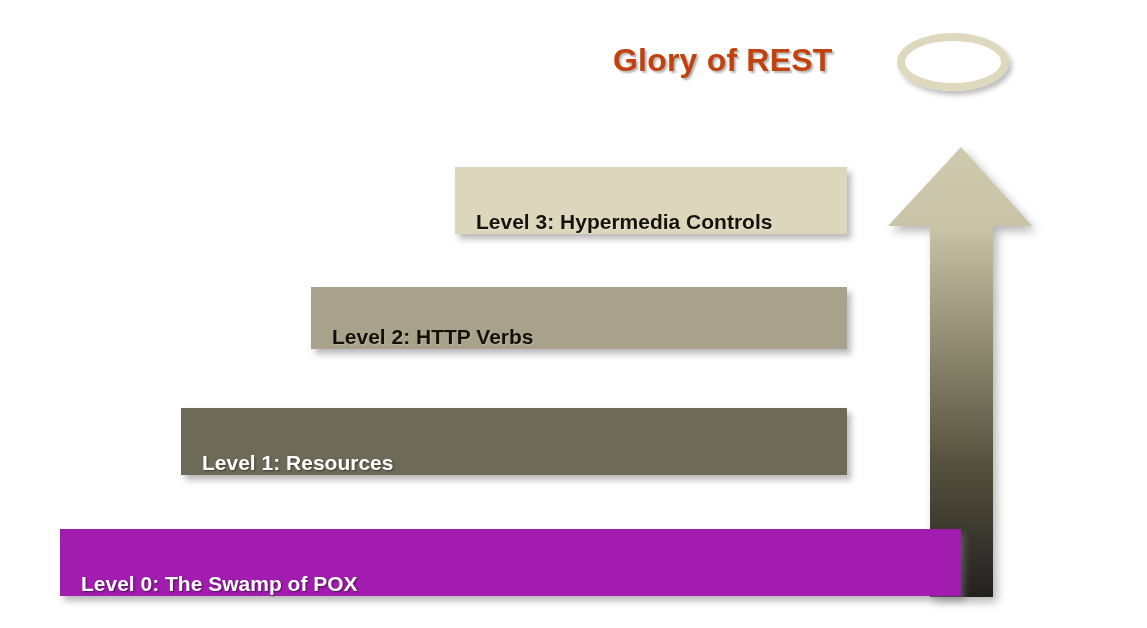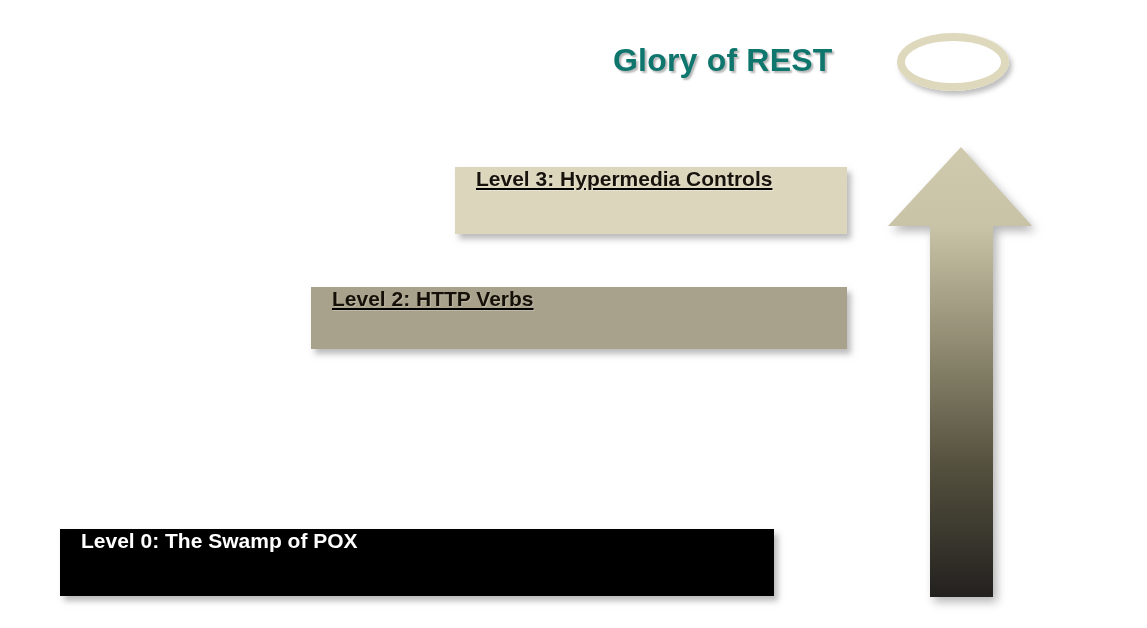--- a/index.html
+++ b/index.html
@@ -19,21 +19,21 @@
     overflow: hidden;
   }
 
   
   #title {
     position: absolute;
     left: 613px;
     top: 42px;
     font-size: 32px;
     font-weight: bold;
-    color: #0f766e;
+    color: #c2410c;
     letter-spacing: 0.2px;
     white-space: nowrap;
     text-shadow: 2px 2px 2px rgba(120,120,120,0.55);
   }
 
   
   #halo {
     position: absolute;
     left: 897px;
     top: 33px;
@@ -51,41 +51,40 @@
     left:-8px; top:-8px; right:-8px; bottom:-8px;
     border-radius:50%;
     border: 8px solid transparent;
     pointer-events:none;
   }
 
   
   .bar {
     position: absolute;
     display: flex;
-    align-items: flex-start;
+    align-items: flex-end;
     box-sizing: border-box;
     box-shadow: 4px 5px 6px rgba(120,120,120,0.50);
-    text-decoration: underline;
   }
   .bar-label {
     font-size: 21px;
     font-weight: 600;
     white-space: nowrap;
     padding-left: 21px;
   }
   .bar.lvl3 { left:455px; top:167px;  width:392px; height:67px;  background:#dcd6bc; }
   .bar.lvl3 .bar-label { color:#17130c; text-shadow: 1px 1px 1px rgba(255,255,255,0.35); }
 
   .bar.lvl2 { left:311px; top:287px;  width:536px; height:62px;  background:#a8a18b; }
   .bar.lvl2 .bar-label { color:#141008; text-shadow: 1px 1px 1px rgba(255,255,255,0.25); }
 
   .bar.lvl1 { left:181px; top:408px;  width:666px; height:67px;  background:#6e6a58; }
   .bar.lvl1 .bar-label { color:#ffffff; text-shadow: 1px 1px 2px rgba(0,0,0,0.45); }
 
-  .bar.lvl0 { left:60px;  top:529px;  width:714px; height:67px;  background:#000000; }
+  .bar.lvl0 { left:60px;  top:529px;  width:901px; height:67px;  background:#a21caf; }
   .bar.lvl0 .bar-label { color:#ffffff; text-shadow: 1px 1px 2px rgba(0,0,0,0.55); }
 
   
   #arrow-wrap {
     position: absolute;
     left: 880px;
     top: 140px;
     width: 160px;
     height: 462px;
     filter: drop-shadow(4px 5px 5px rgba(120,120,120,0.55));
@@ -117,18 +116,21 @@
   </div>
 
   <div class="bar lvl3">
     <span class="bar-label">Level 3: Hypermedia Controls</span>
   </div>
 
   <div class="bar lvl2">
     <span class="bar-label">Level 2: HTTP Verbs</span>
   </div>
 
+  <div class="bar lvl1">
+    <span class="bar-label">Level 1: Resources</span>
+  </div>
 
   <div class="bar lvl0">
     <span class="bar-label">Level 0: The Swamp of POX</span>
   </div>
 
 </div>
 
 </body></html>

